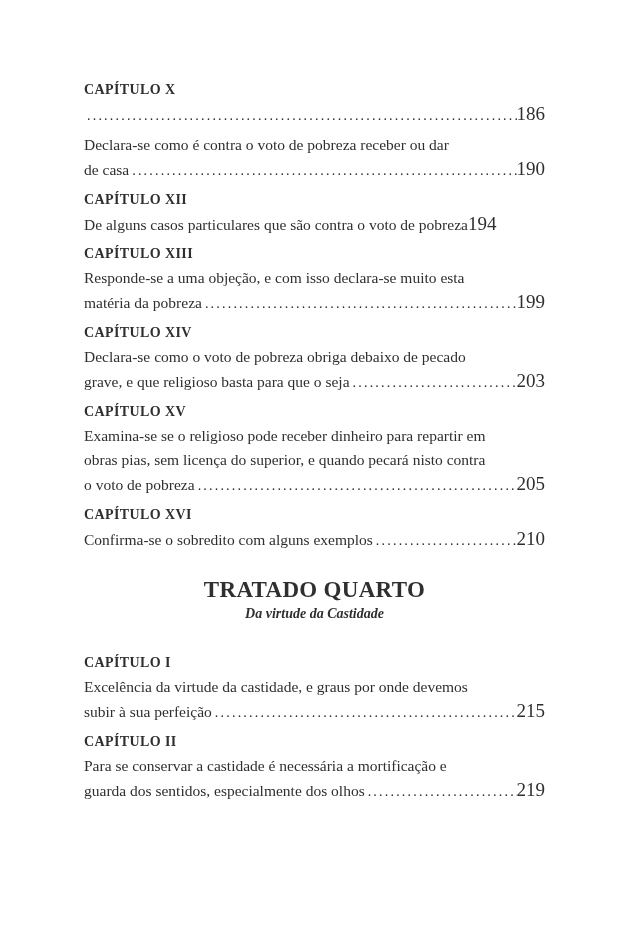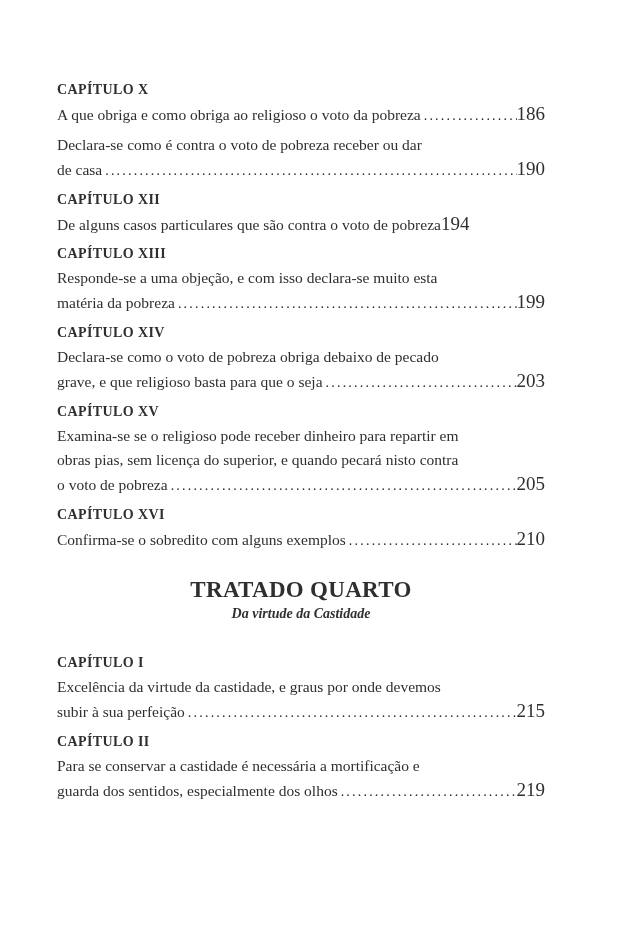--- a/index.html
+++ b/index.html
@@ -4,21 +4,21 @@
 <style>
   html, body {
     margin: 0; padding: 0;
     width: 640px; height: 929px;
     background: #ffffff;
     overflow: hidden;
   }
   .page {
     box-sizing: border-box;
     width: 640px; height: 823px;
-    padding: 78px 95px 0 57px;
+    padding: 78px 95px 0 84px;
     font-family: "Liberation Serif", "DejaVu Serif", serif;
     color: #2f2f2f;
   }
   .toc-entry { margin-bottom: 5px; }
   .chapter {
     font-weight: bold;
     font-size: 14px;
     letter-spacing: 0.4px;
     line-height: 24px;
   }
@@ -67,21 +67,20 @@
 </head>
 <body>
 
 <div class="page">
 
   <div>
 
     <div class="toc-entry">
       <div class="chapter">CAPÍTULO X</div>
       <div class="line last-line">
-        <span class="text">A que obriga e como obriga ao religioso o voto da pobreza</span>
         <span class="leader">................................................................................................................................................................</span>
         <span class="pagenum">186</span>
       </div>
     </div>
 
     <div class="toc-entry">
       <div class="line">Declara-se como é contra o voto de pobreza receber ou dar</div>
       <div class="line last-line">
         <span class="text">de casa</span>
         <span class="leader">................................................................................................................................................................</span>

